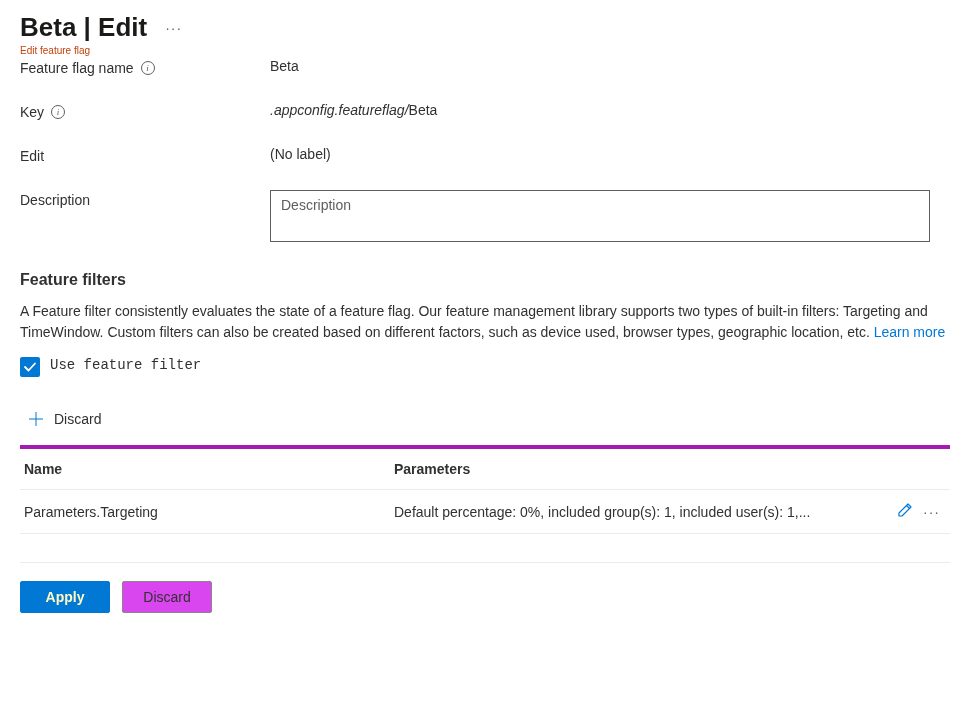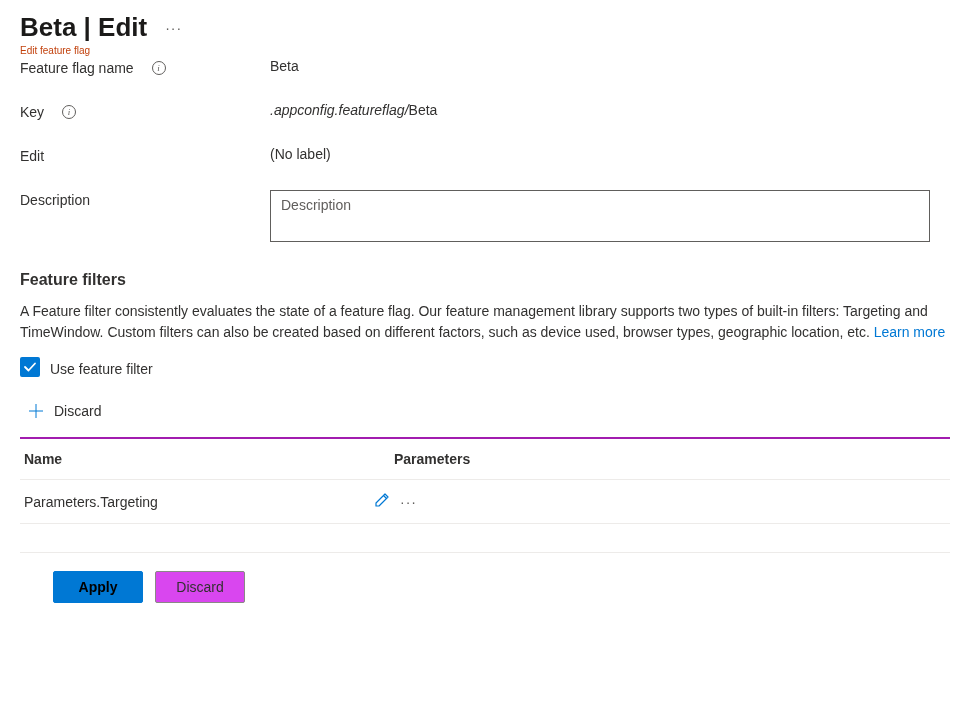--- a/index.html
+++ b/index.html
@@ -42,21 +42,21 @@
     display: flex;
     align-items: flex-start;
     margin-bottom: 26px;
   }
   .form-label {
     width: 250px;
     color: #323130;
     font-size: 14px;
     display: flex;
     align-items: center;
-    gap: 18px;
+    gap: 7px;
     padding-top: 2px;
   }
   .form-value {
     flex: 1;
     color: #323130;
     font-size: 14px;
   }
   .form-value.key-value .prefix { font-style: italic; }
   .info-icon {
     width: 14px;
@@ -94,23 +94,24 @@
     font-size: 14px;
     line-height: 1.5;
     margin-bottom: 14px;
   }
   .link {
     color: #0078d4;
     cursor: pointer;
   }
   .checkbox-row {
     display: flex;
-    align-items: flex-end;
+    align-items: flex-start;
     gap: 10px;
-    margin-bottom: 20px;
+    margin-bottom: 28px;
+    font-family: Liberation Mono, monospace;
   }
   .checkbox {
     width: 20px;
     height: 20px;
     background: #0078d4;
     border-radius: 2px;
     display: flex;
     align-items: center;
     justify-content: center;
     cursor: pointer;
@@ -123,21 +124,21 @@
     padding: 6px 8px;
     margin-bottom: 12px;
     cursor: pointer;
     width: fit-content;
   }
   .plus-icon {
     color: #0078d4;
     font-size: 18px;
   }
   .table {
-    border-top: 2px solid #a21caf;
+    border-top: 4px solid #a21caf;
   }
   .table-header, .table-row {
     display: flex;
     align-items: center;
     border-bottom: 1px solid #edebe9;
     padding: 12px 4px;
   }
   .table-header {
     font-weight: 600;
   }
@@ -168,24 +169,23 @@
     min-width: 90px;
     height: 32px;
     padding: 0 18px;
     font-size: 14px;
     cursor: pointer;
     border-radius: 2px;
     font-family: inherit;
   }
   .btn-primary {
     background: #0078d4;
-    color: #000000;
+    color: #fef9c3;
     border: 1px solid #0078d4;
     font-weight: 600;
-    margin-left: 33px;
   }
   .btn-secondary {
     background: #d946ef;
     color: #323130;
     border: 1px solid #8a8886;
   }
 </style>
 </head>
 <body>
 
@@ -251,20 +251,21 @@
     <span>Discard</span>
   </div>
 
   <div class="table">
     <div class="table-header">
       <div class="col-name">Name</div>
       <div class="col-params">Parameters</div>
     </div>
     <div class="table-row">
       <div class="col-name">Parameters.Targeting</div>
+      <div class="col-params">Default percentage: 0%, included group(s): 1, included user(s): 1,...</div>
       <div class="row-actions">
         <span class="edit-icon">
           <svg width="16" height="16" viewBox="0 0 16 16">
             <path d="M11 2 L14 5 L5 14 L2 14 L2 11 Z" stroke="#0078d4" stroke-width="1.2" fill="none" stroke-linejoin="round"></path>
             <path d="M9.5 3.5 L12.5 6.5" stroke="#0078d4" stroke-width="1.2"></path>
           </svg>
         </span>
         <span class="row-ellipsis">···</span>
       </div>
     </div>

